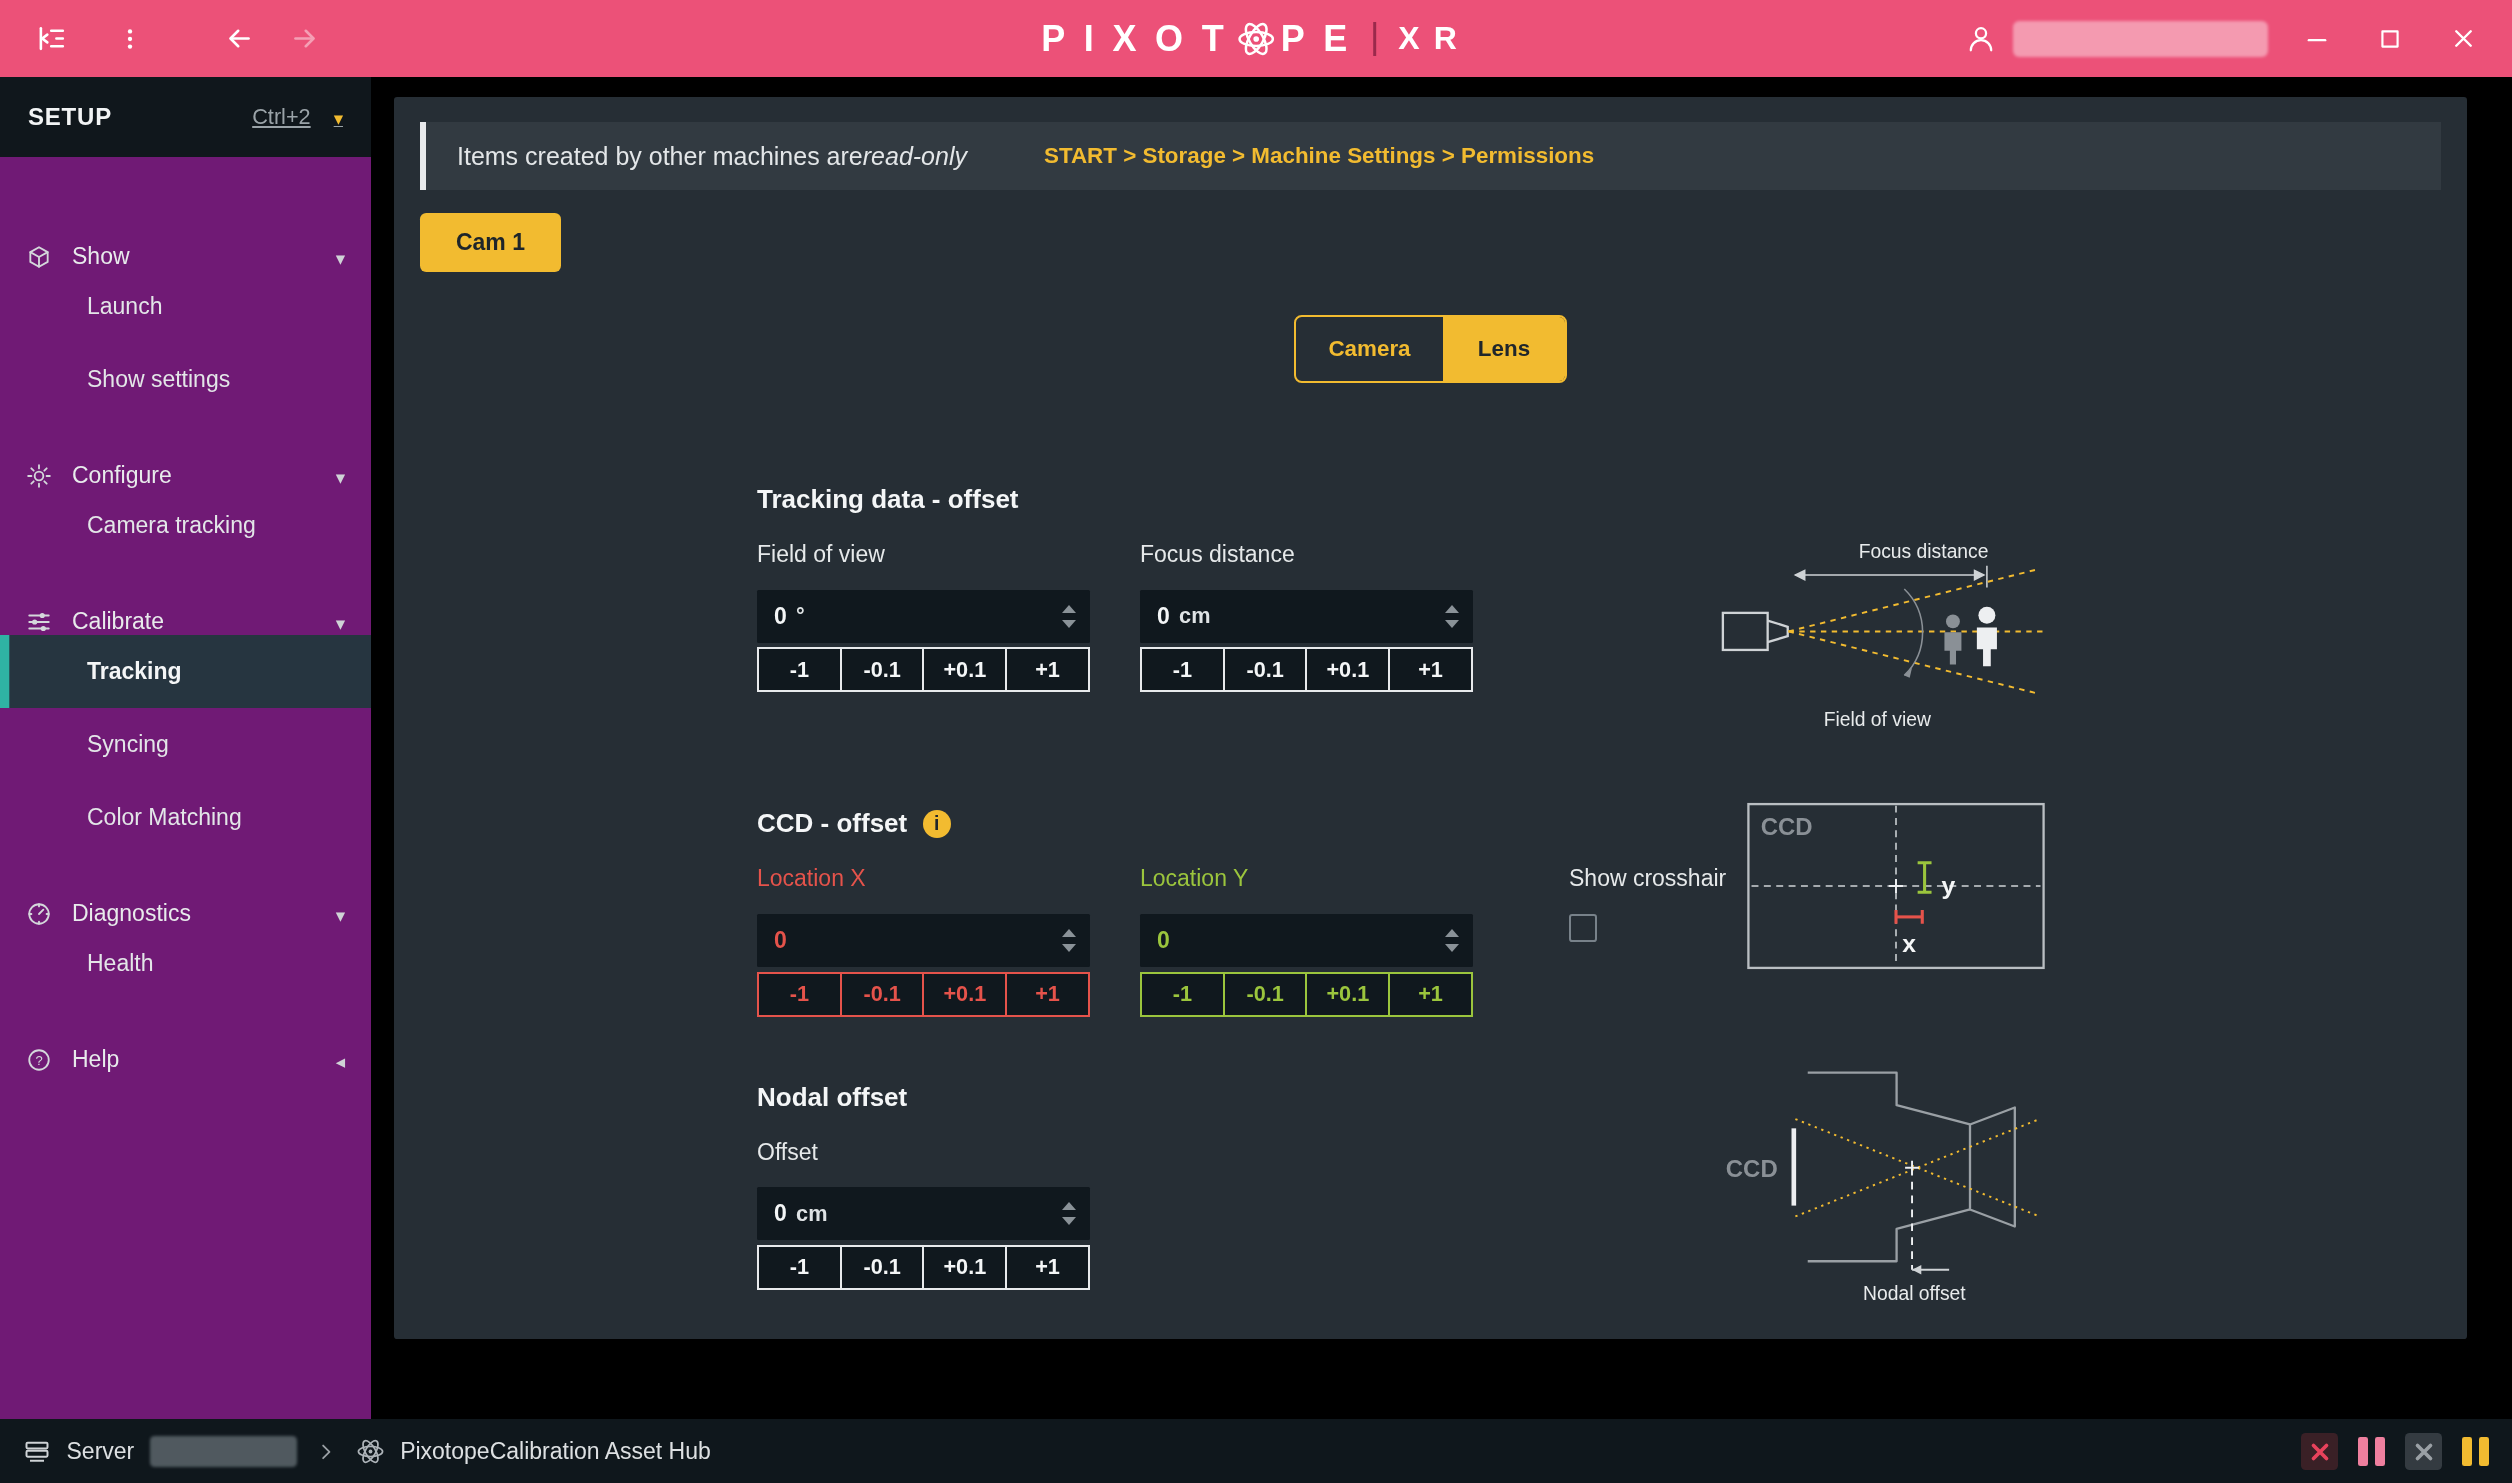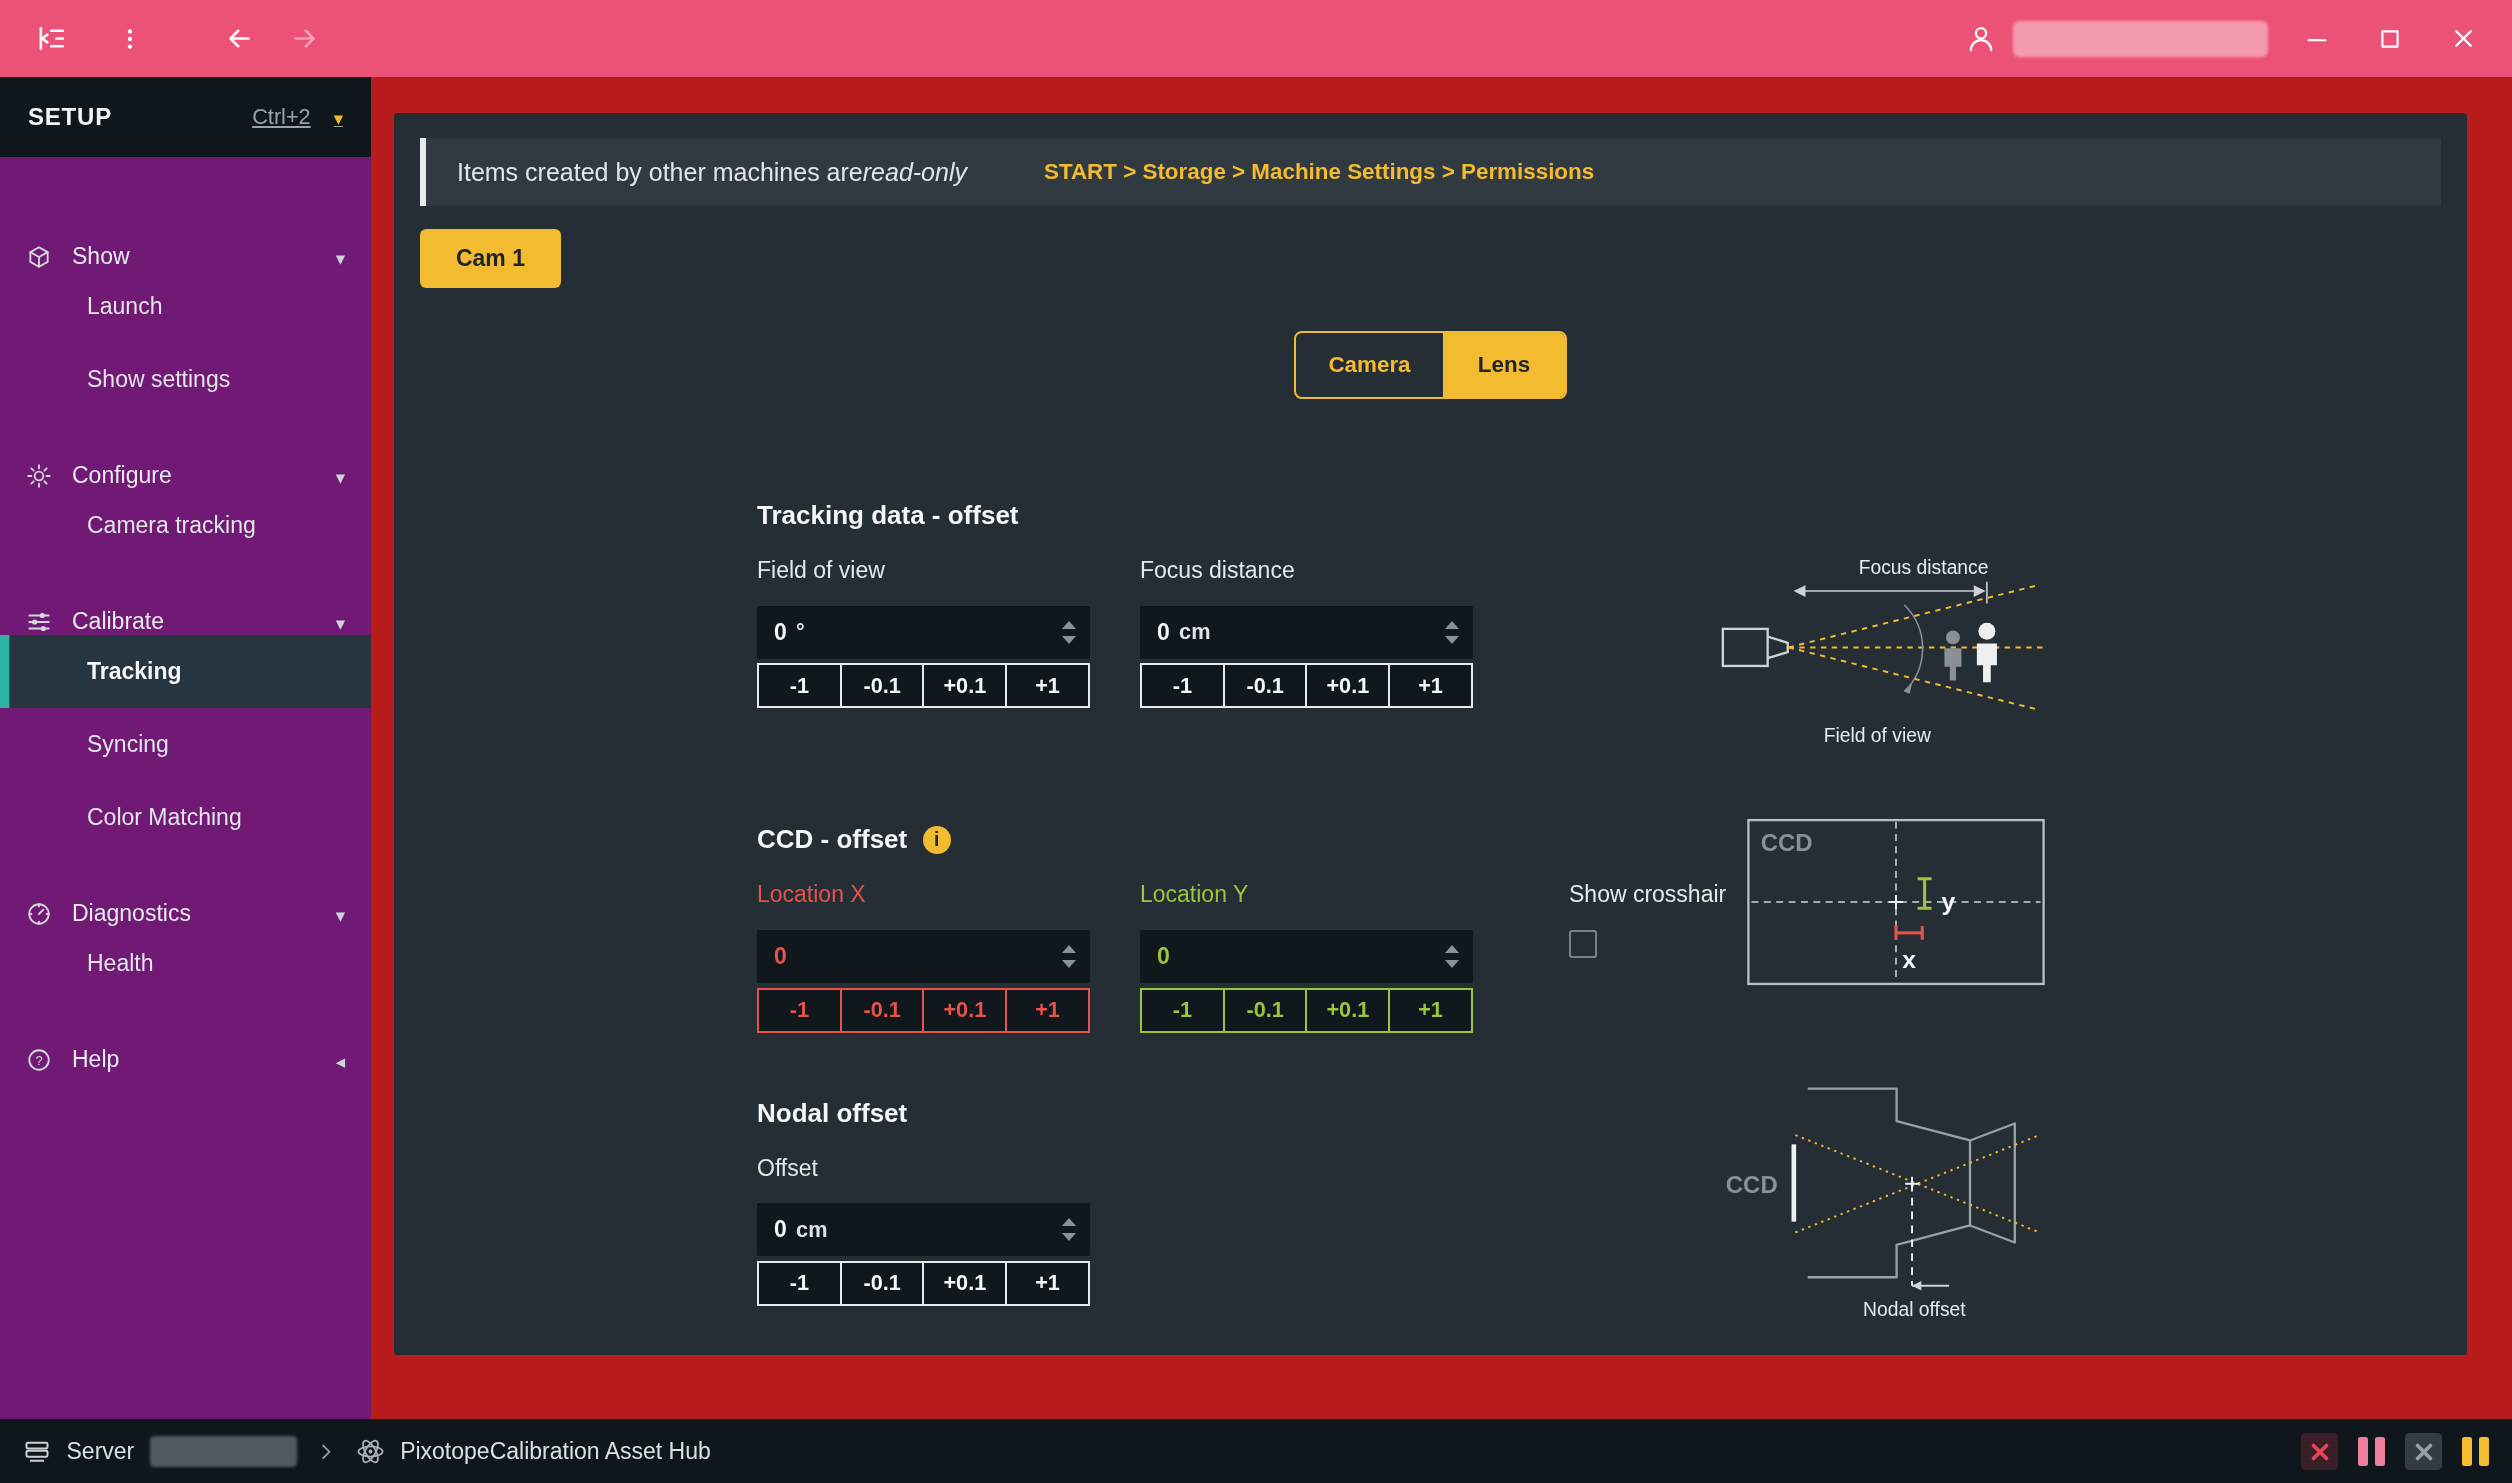--- a/index.html
+++ b/index.html
@@ -55,21 +55,21 @@
     height:73px; display:flex; align-items:flex-end; gap:20px;
     padding: 0 26px; cursor:pointer; position:relative;
   }
   .sb-row .icon svg { stroke:#D4D8DB; fill:none; stroke-width:1.7; stroke-linecap:round; stroke-linejoin:round; }
   .sb-row .lbl { font-size:23px; color:#E8EBEC; }
   .sb-row .chev-down, .sb-row .chev-left { margin-left:auto; }
   .sb-child { height:73px; display:flex; align-items:center; padding-left:87px; cursor:pointer; font-size:23px; color:#E3E6E8; }
   .sb-child.active { background:#263540; box-shadow: inset 9.3px 0 0 #2FB3A4; font-weight:bold; color:#F4F6F7; }
 
   
-  .main { flex:1; background:#b91c1c; padding: 36px 45px 0 23px; min-width:0; }
+  .main { flex:1; background:#000000; padding: 20px 45px 0 23px; min-width:0; }
   .panel { background:#262E35; border-radius:3.1px; height:1242px; padding:25px 26px; position:relative; }
 
   .notice {
     height:68px; background:#323A41; border-left:6.2px solid #E8EAEC;
     display:flex; align-items:center; padding:0 31px; font-size:25px; color:#E3E6E8;
   }
   .notice .em { font-style: italic; }
   .breadcrumb { margin-left:77px; color:#F2BB30; font-weight:bold; font-size:22.4px; cursor:pointer; }
 
   .cam-btn {
@@ -175,20 +175,36 @@
         </div>
         <div class="tb-btn dim">
           <svg width="31" height="31" viewBox="0 0 24 24">
               <path d="M5 12h13"></path>
               <path d="M13 6l6 6-6 6"></path>
             </svg>
         </div>
       </div>
     </div>
 
+    <div class="logo">
+      <span class="logo-word">PIXOT</span>
+      <span class="logo-atom">
+        <svg width="40" height="40" viewBox="0 0 24 24">
+            <g stroke="#fff" fill="none" stroke-width="1.5">
+              <ellipse cx="12" cy="12" rx="10" ry="4.2"></ellipse>
+              <ellipse cx="12" cy="12" rx="10" ry="4.2" transform="rotate(60 12 12)"></ellipse>
+              <ellipse cx="12" cy="12" rx="10" ry="4.2" transform="rotate(120 12 12)"></ellipse>
+              <circle cx="12" cy="12" r="1.7" fill="#fff" stroke="none"></circle>
+            </g>
+          </svg>
+      </span>
+      <span class="logo-word">PE</span>
+      <span class="logo-div"></span>
+      <span class="logo-product">XR</span>
+    </div>
 
     <div class="tb-right">
       <div class="user-chip">
         <span>
           <svg width="34" height="34" viewBox="0 0 24 24" style="stroke:#fff;fill:none;stroke-width:1.6;stroke-linecap:round">
               <circle cx="12" cy="8" r="3.6"></circle>
               <path d="M4.8 20a7.2 7.2 0 0 1 14.4 0"></path>
             </svg>
         </span>
         <span class="blur-pill"></span>

